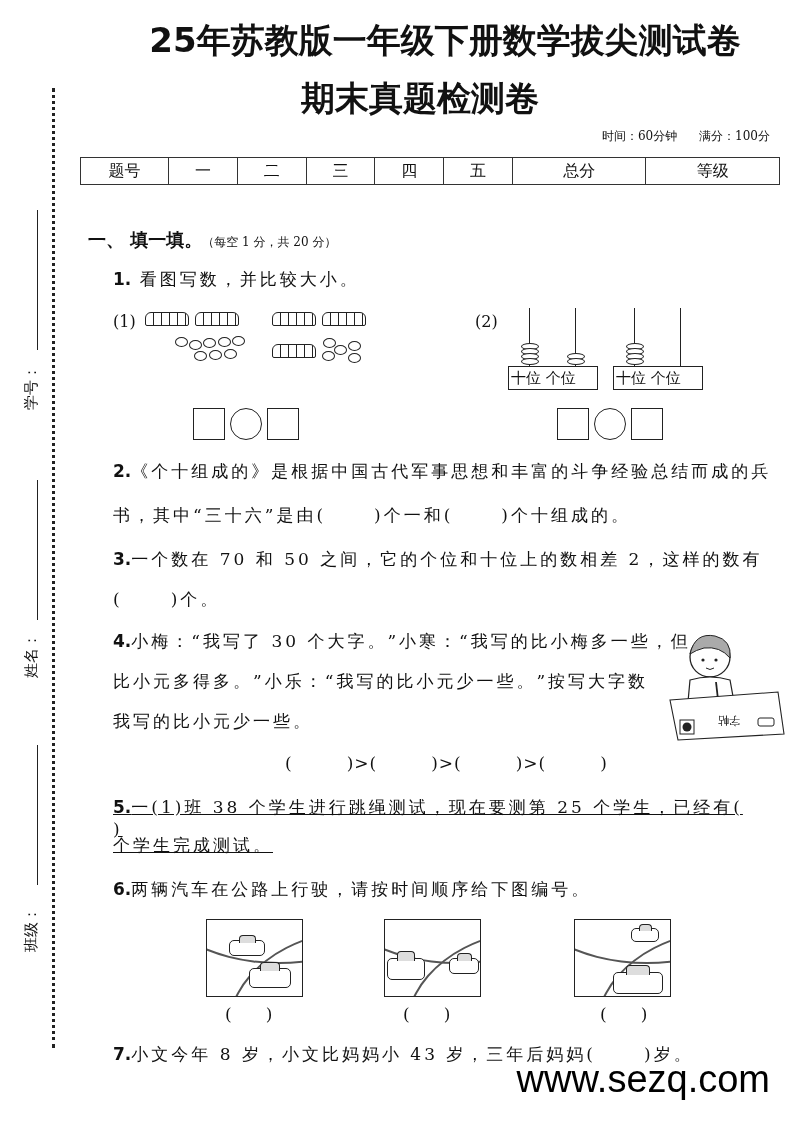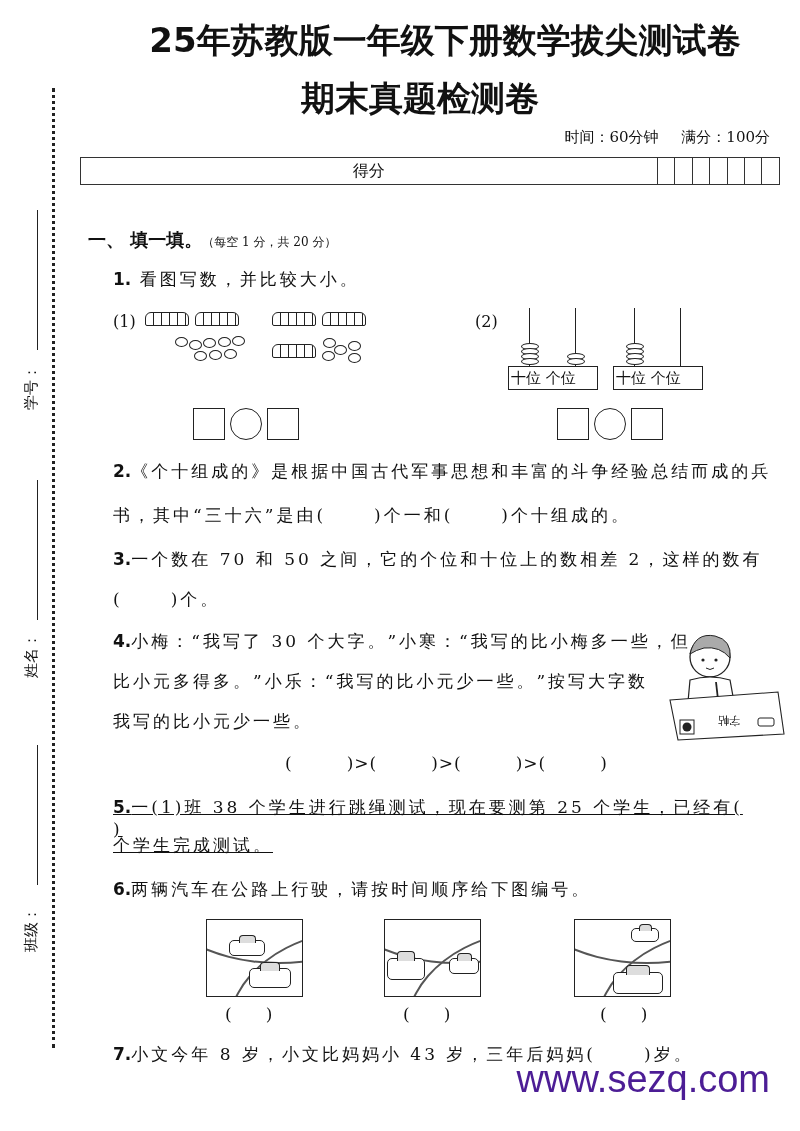--- a/index.html
+++ b/index.html
@@ -3,21 +3,21 @@
 <meta charset="utf-8">
 <style>
   html, body { margin:0; padding:0; background:#fff; }
   body { width:800px; height:1131px; position:relative; overflow:hidden;
          font-family:"DejaVu Serif","Liberation Serif",serif; color:#111; }
   .abs { position:absolute; }
   .title1 { left:0; width:800px; top:18px; text-align:center; font-family:"DejaVu Sans","Liberation Sans",sans-serif;
             font-weight:bold; font-size:34px; letter-spacing:0px; padding-left:90px; box-sizing:border-box; }
   .title2 { left:0; width:800px; top:76px; text-align:center; font-family:"DejaVu Sans","Liberation Sans",sans-serif;
             font-weight:bold; font-size:34px; padding-left:40px; box-sizing:border-box; }
-  .meta { right:30px; top:128px; font-size:15px; }
+  .meta { right:30px; top:128px; font-size:12px; }
   .meta span { margin-left:18px; }
   table.score { position:absolute; left:80px; top:157px; width:700px; border-collapse:collapse; font-size:16px; }
   table.score td { border:1.5px solid #333; height:26px; text-align:center; padding:0; }
   .sec-head { left:88px; top:228px; font-size:18px; }
   .sec-head b { font-family:"DejaVu Sans","Liberation Sans",sans-serif; font-size:18px; }
   .sec-head .note { font-size:12px; }
   .q { font-size:17px; letter-spacing:3px; }
   .qn { font-family:"DejaVu Sans","Liberation Sans",sans-serif; font-weight:bold; letter-spacing:0; }
   .blank { display:inline-block; width:48px; }
   .sidebar-dash { left:52px; top:88px; width:0; height:960px; border-left:3px dotted #222; }
@@ -30,43 +30,43 @@
   .rod { position:absolute; width:0; border-left:1.5px solid #222; }
   .bead { position:absolute; width:16px; height:5px; border:1.2px solid #222; border-radius:50%; background:#fff; }
   .carton { display:inline-block; width:44px; height:14px; border:1.2px solid #222; border-radius:6px 6px 2px 2px;
             background: repeating-linear-gradient(90deg,#fff 0 7px,#222 7px 8px); box-sizing:border-box; }
   .egg { position:absolute; width:11px; height:8px; border:1.2px solid #222; border-radius:50%; }
   .car-frame { position:absolute; width:95px; height:76px; border:1.5px solid #222; overflow:hidden; background:#fff; }
   .road { position:absolute; border:2px solid #555; border-radius:50%; }
   .car { position:absolute; border:1.2px solid #222; border-radius:5px; background:#fff; }
   .car::after { content:""; position:absolute; left:25%; top:-40%; width:45%; height:45%; border:1.2px solid #222; border-bottom:none; border-radius:4px 4px 0 0; background:#ddd; }
   .paren { font-size:17px; }
-  .watermark { right:30px; top:1058px; font-family:"Liberation Sans","DejaVu Sans",sans-serif; font-size:38px; color:#4c1d95; }
+  .watermark { right:30px; top:1058px; font-family:"Liberation Sans","DejaVu Sans",sans-serif; font-size:38px; color:#000000; }
 </style>
 </head>
 <body>
 
 <div class="abs title1">25年苏教版一年级下册数学拔尖测试卷</div>
 <div class="abs title2">期末真题检测卷</div>
 <div class="abs meta">
   <span>时间：60分钟</span>
   <span>满分：100分</span>
 </div>
 
 <table class="score">
   <tbody>
-  <tr>
-    <td>得分</td>
-    <td></td>
-    <td></td>
-    <td></td>
-    <td></td>
-    <td></td>
-    <td></td>
-    <td></td>
+      <tr>
+    <td style="width:87px">题号</td>
+    <td>一</td>
+    <td>二</td>
+    <td>三</td>
+    <td>四</td>
+    <td>五</td>
+    <td>总分</td>
+    <td>等级</td>
   </tr>
 </tbody>
   </table>
 
 <div class="abs sidebar-dash"></div>
 <div class="abs side-label" style="left:22px; top:410px;">学号：</div>
 <div class="abs side-line" style="left:37px; top:210px; height:140px;"></div>
 <div class="abs side-label" style="left:22px; top:678px;">姓名：</div>
 <div class="abs side-line" style="left:37px; top:480px; height:140px;"></div>
 <div class="abs side-label" style="left:22px; top:952px;">班级：</div>

